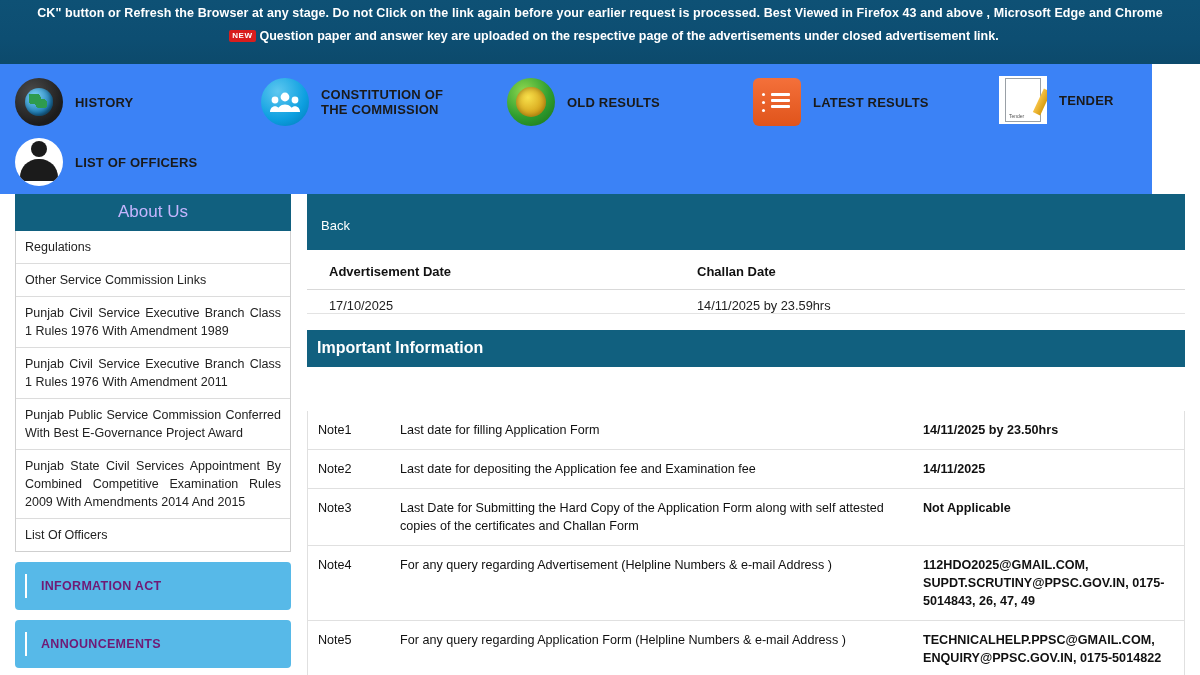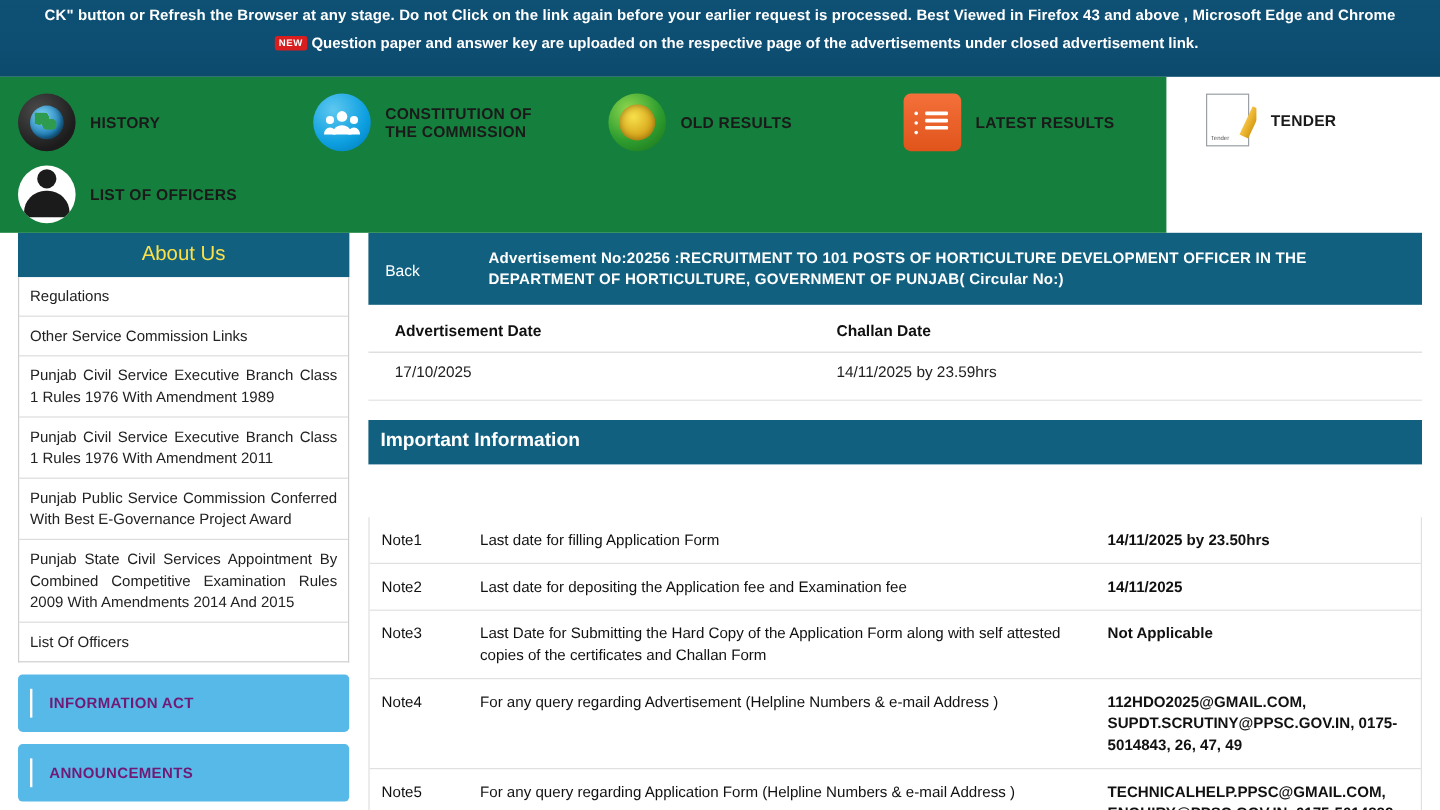--- a/index.html
+++ b/index.html
@@ -47,23 +47,23 @@
     vertical-align: middle;
     margin-right: 4px;
     position: relative;
     top: -1px;
     letter-spacing: 0.5px;
     margin-left: 28px;
   }
 
   
   .iconnav {
-    width: 972px;
+    width: 1152px;
     padding: 12px 0 10px 4px;
-    background: #15803d;
+    background: #3b82f6;
     position: relative;
     height: 130px;
   }
   .iconitem {
     position: absolute;
     display: flex;
     align-items: center;
     gap: 12px;
   }
   .iconitem .label {
@@ -150,21 +150,21 @@
     width: 1200px;
     display: flex;
     gap: 16px;
     padding: 0 15px;
   }
   .sidebar { width: 276px; flex: none; }
   .content { flex: 1; }
 
   .panel-head {
     background: #11607f;
-    color: #fde047;
+    color: #c4b5fd;
     text-align: center;
     font-size: 17px;
     padding: 7px 0 8px 0;
     border: 1px solid #11607f;
   }
   .sidelist {
     border: 1px solid #cfcfcf;
     border-top: none;
     background: #fff;
   }
@@ -230,21 +230,21 @@
     display: flex;
     padding: 14px 10px 10px 10px;
     font-size: 13px;
     font-weight: bold;
     color: #111;
   }
   .dates .c1 { width: 380px; padding-left: 12px; }
   .dates .c2 { flex: 1; }
   .datevals {
     display: flex;
-    padding: 8px 10px 16px 10px;
+    padding: 8px 10px 0 10px;
     font-size: 12.8px;
     color: #222;
     border-bottom: 1px solid #e3e3e3;
   }
   .datevals .c1 { width: 380px; padding-left: 12px; }
   .datevals .c2 { flex: 1; }
 
   .info-head {
     margin-top: 16px;
     background: #11607f;
@@ -367,21 +367,20 @@
     <div class="bluebtn">
       <span>ANNOUNCEMENTS</span>
     </div>
 
   </div>
 
   <div class="content">
 
     <div class="adv-head">
       <div class="back">Back</div>
-      <div class="title">Advertisement No:20256  :RECRUITMENT TO 101 POSTS OF HORTICULTURE DEVELOPMENT OFFICER IN THE DEPARTMENT OF HORTICULTURE, GOVERNMENT OF PUNJAB( Circular No:)</div>
     </div>
 
     <div class="dates">
       <div class="c1">Advertisement Date</div>
       <div class="c2">Challan Date</div>
     </div>
     <div class="datevals">
       <div class="c1">17/10/2025</div>
       <div class="c2">14/11/2025  by 23.59hrs</div>
     </div>

